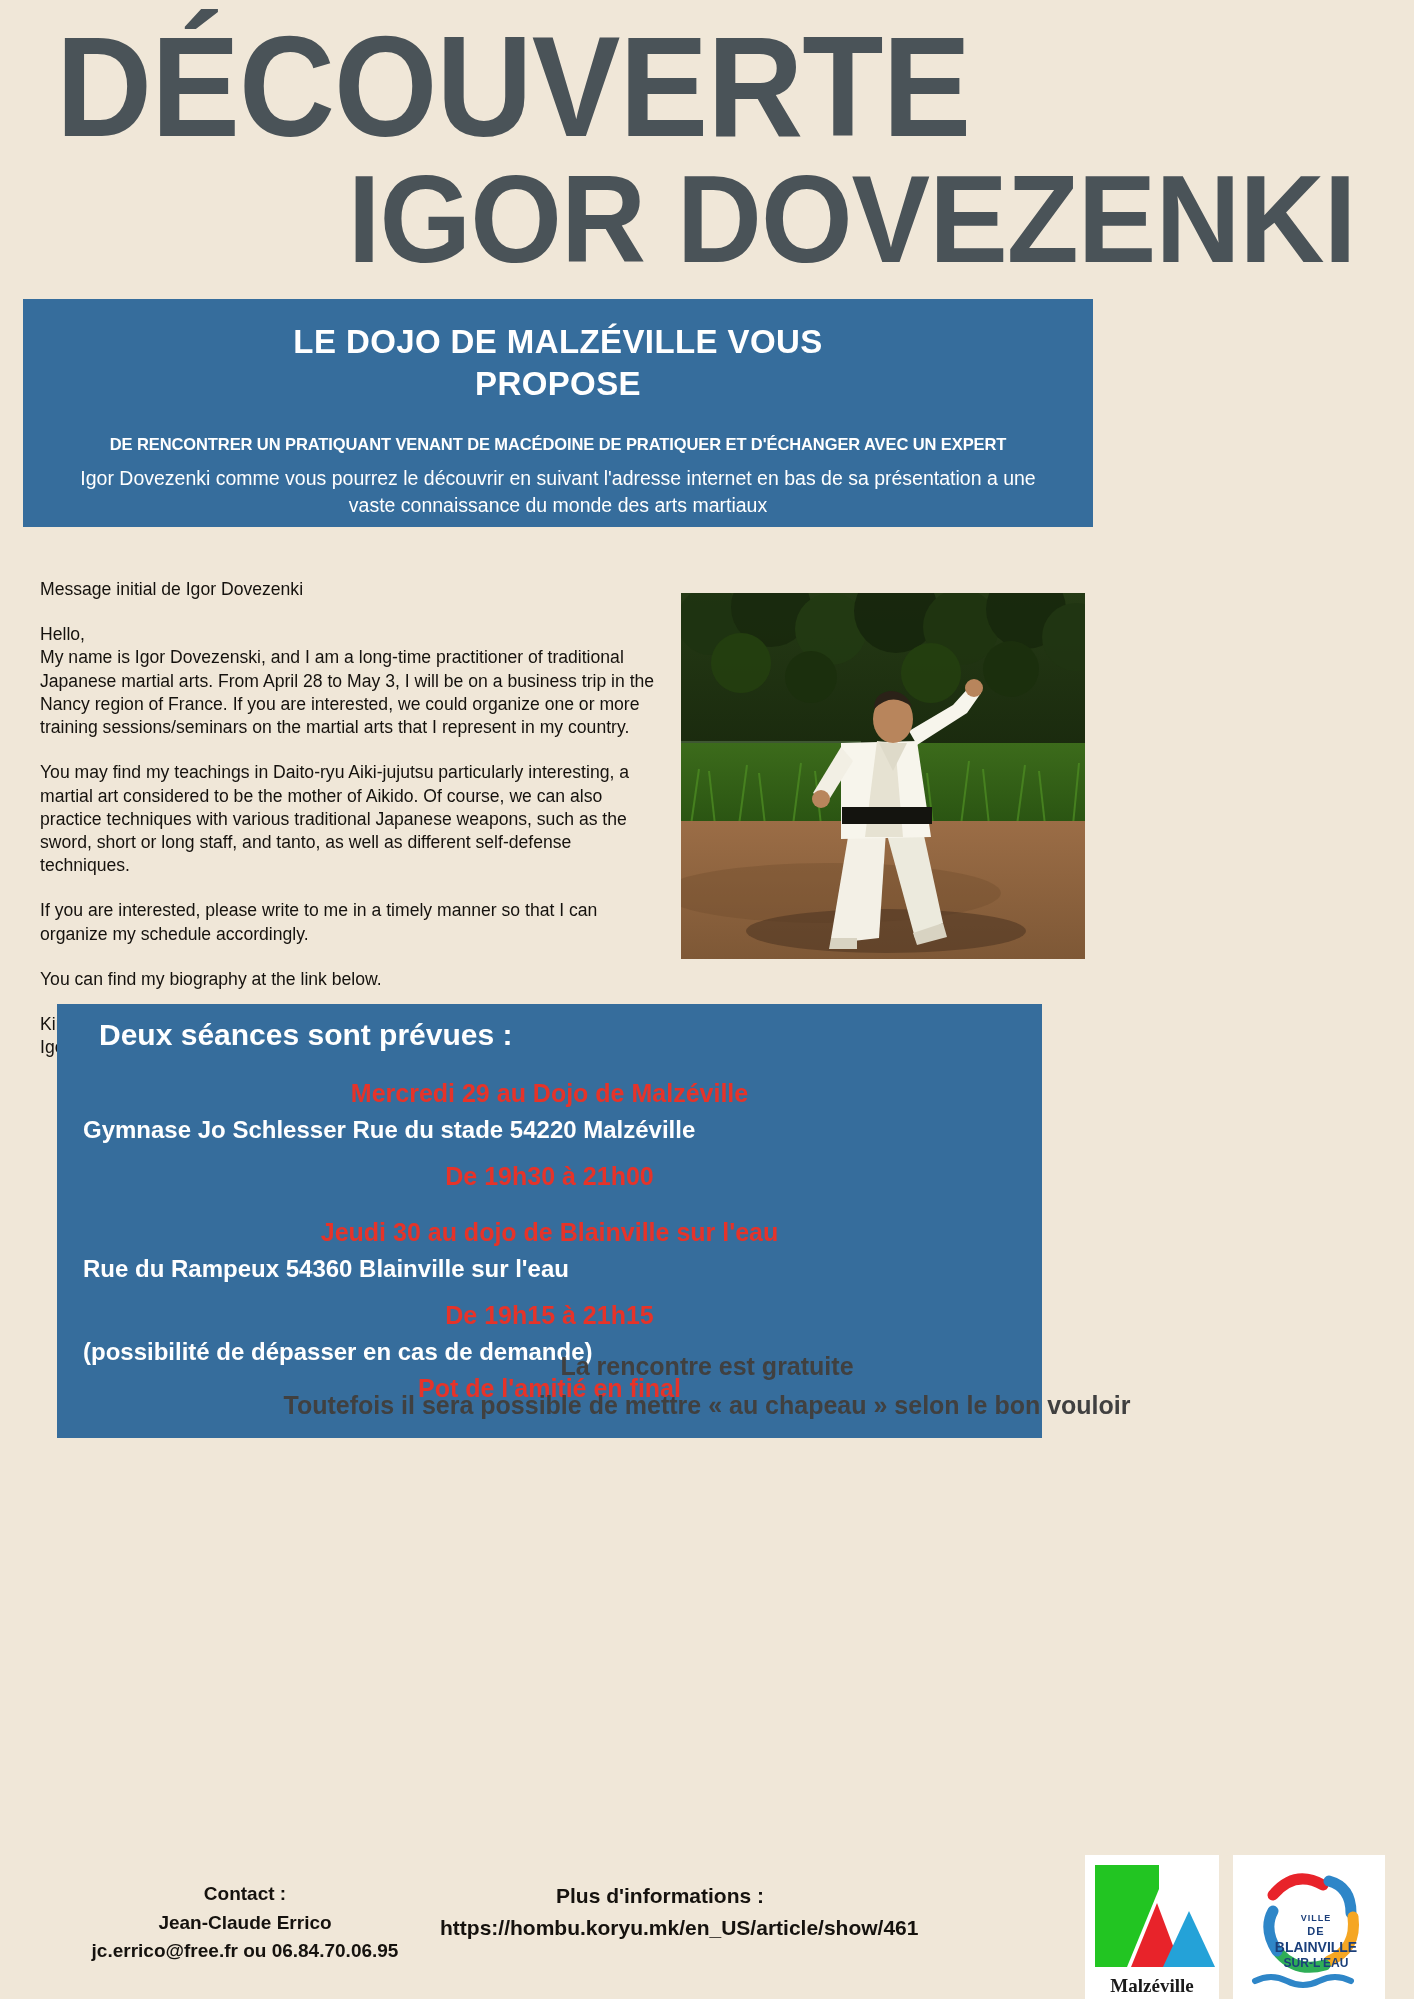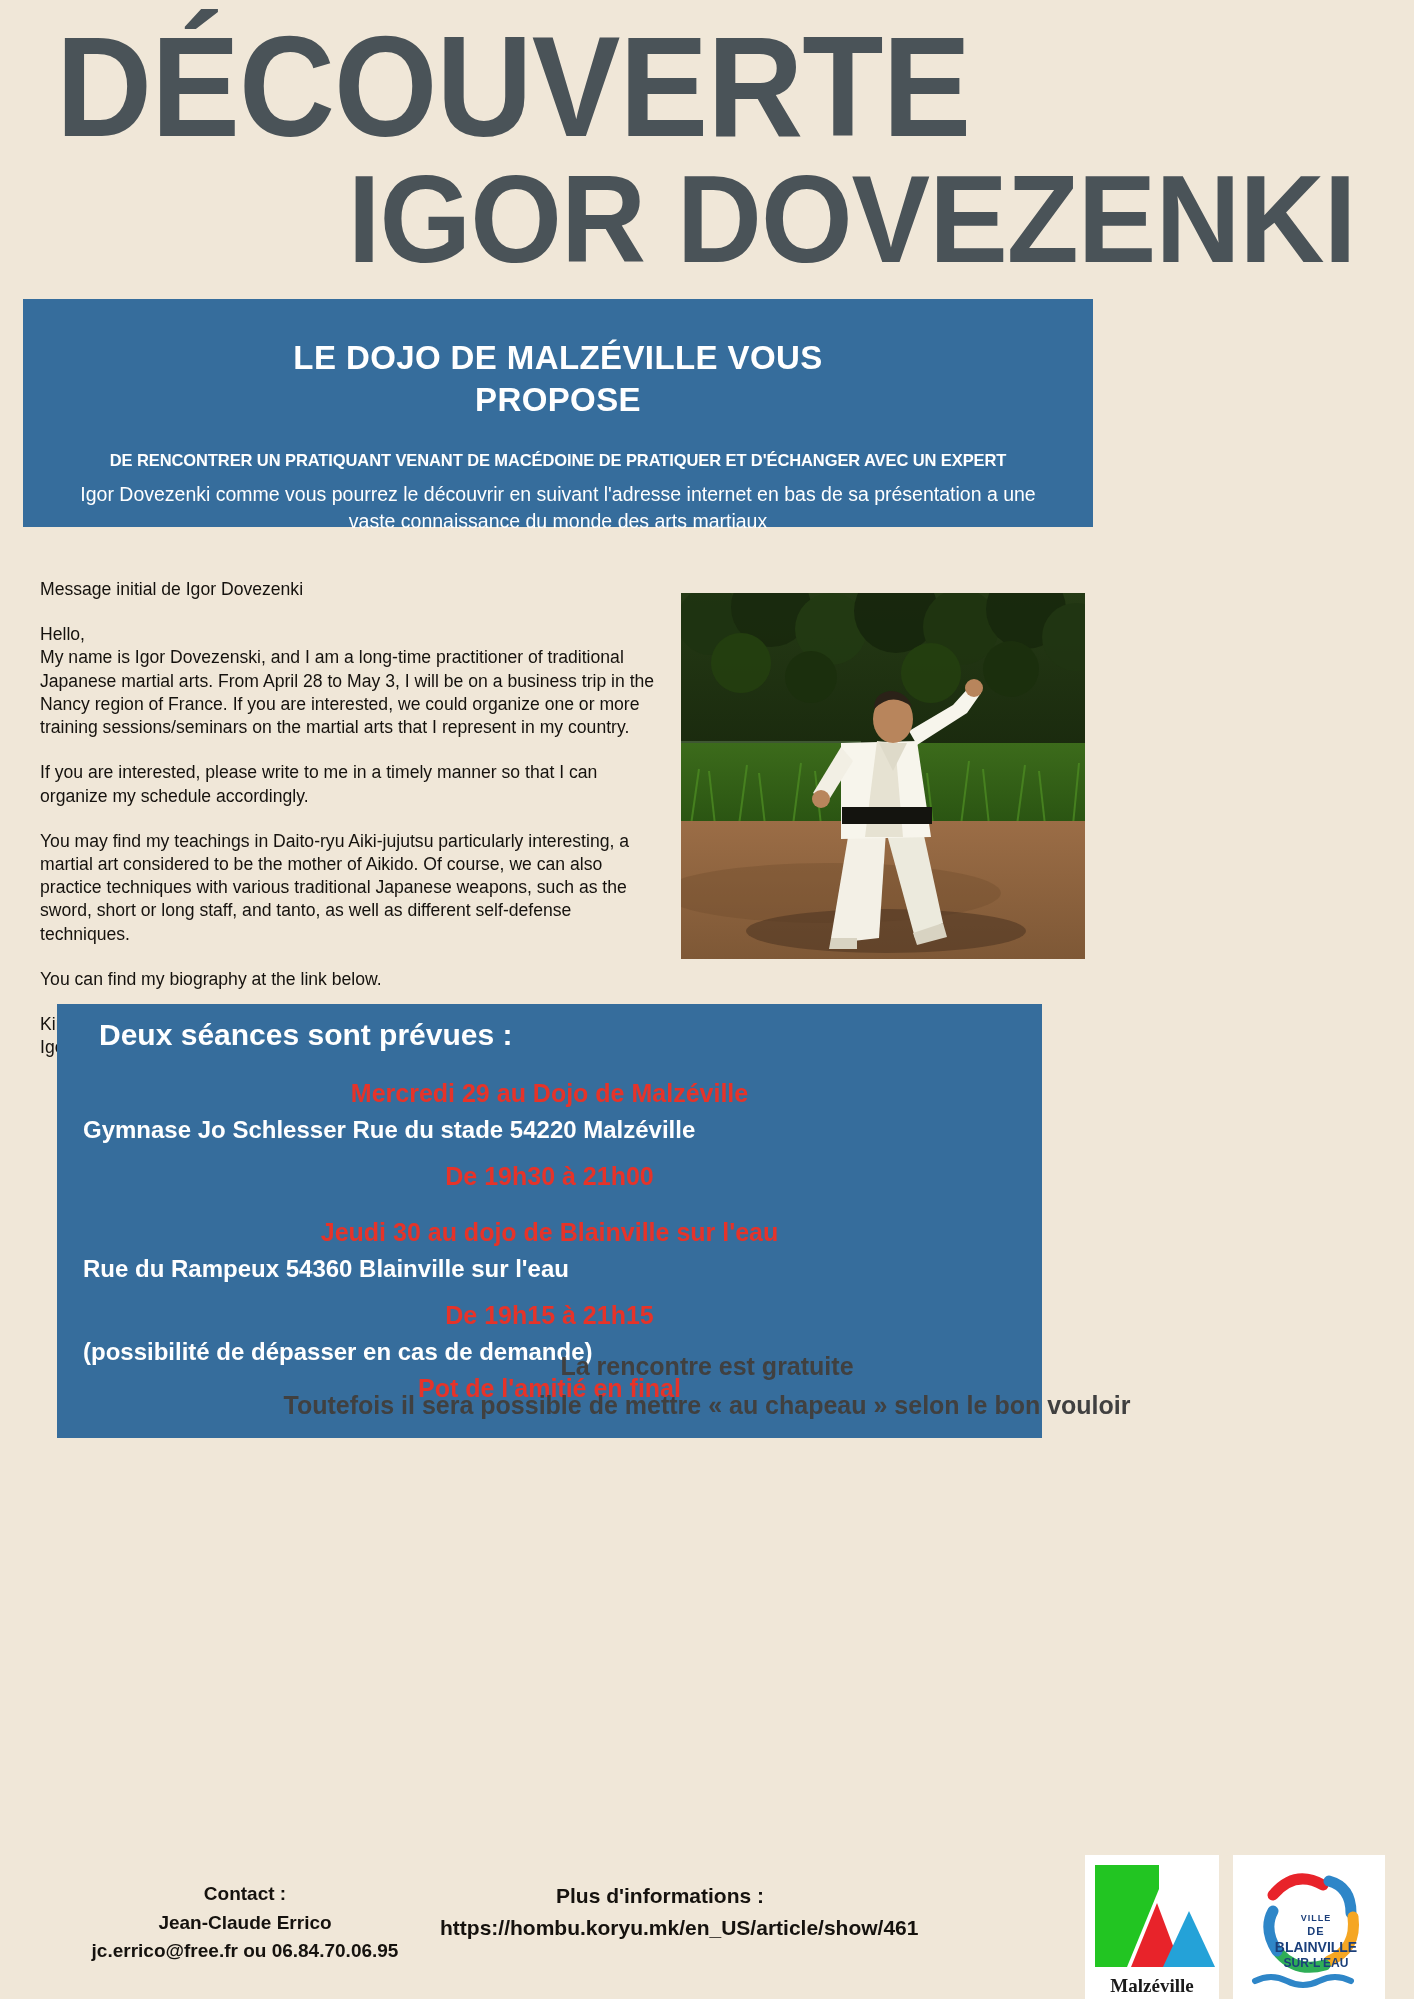--- a/index.html
+++ b/index.html
@@ -64,21 +64,21 @@
     box-sizing: border-box;
     padding: 22px 26px 10px 26px;
     text-align: center;
   }
   .banner-headline {
     color: #ffffff;
     font-weight: 700;
     font-size: 33px;
     line-height: 1.28;
     letter-spacing: 0.4px;
-    margin: 16px auto;
+    margin: 0 auto;
     max-width: 700px;
   }
   .banner-sub1 {
     color: #ffffff;
     font-weight: 700;
     font-size: 16.5px;
     letter-spacing: -0.1px;
     margin-top: 30px;
   }
   .banner-sub2 {
@@ -261,22 +261,22 @@
     <div class="banner-sub2">
       <div>Igor Dovezenki comme vous pourrez le découvrir en suivant l'adresse internet en bas de sa présentation a une</div>
       <div>vaste connaissance du monde des arts martiaux</div>
     </div>
   </div>
 
   <div class="letter">
     <p>Message initial de Igor Dovezenki</p>
     <p class="tight">Hello,</p>
     <p> My name is Igor Dovezenski, and I am a long-time practitioner of traditional Japanese martial arts. From April 28 to May 3, I will be on a business trip in the Nancy region of France. If you are interested, we could organize one or more training sessions/seminars on the martial arts that I represent in my country.</p>
+    <p>You may find my teachings in Daito-ryu Aiki-jujutsu particularly interesting, a martial art considered to be the mother of Aikido. Of course, we can also practice techniques with various traditional Japanese weapons, such as the sword, short or long staff, and tanto, as well as different self-defense techniques.</p>
     <p> If you are interested, please write to me in a timely manner so that I can organize my schedule accordingly.</p>
-    <p>You may find my teachings in Daito-ryu Aiki-jujutsu particularly interesting, a martial art considered to be the mother of Aikido. Of course, we can also practice techniques with various traditional Japanese weapons, such as the sword, short or long staff, and tanto, as well as different self-defense techniques.</p>
     <p> You can find my biography at the link below.</p>
     <p class="tight"> Kind regards,</p>
     <p class="sig"> Igor Dovezenski</p>
   </div>
 
   <div class="photo">
     <svg width="404" height="366" viewBox="0 0 404 366">
       <defs>
         <linearGradient id="sky" x1="0" y1="0" x2="0" y2="1">
           <stop offset="0%" stop-color="#253a15"></stop>

